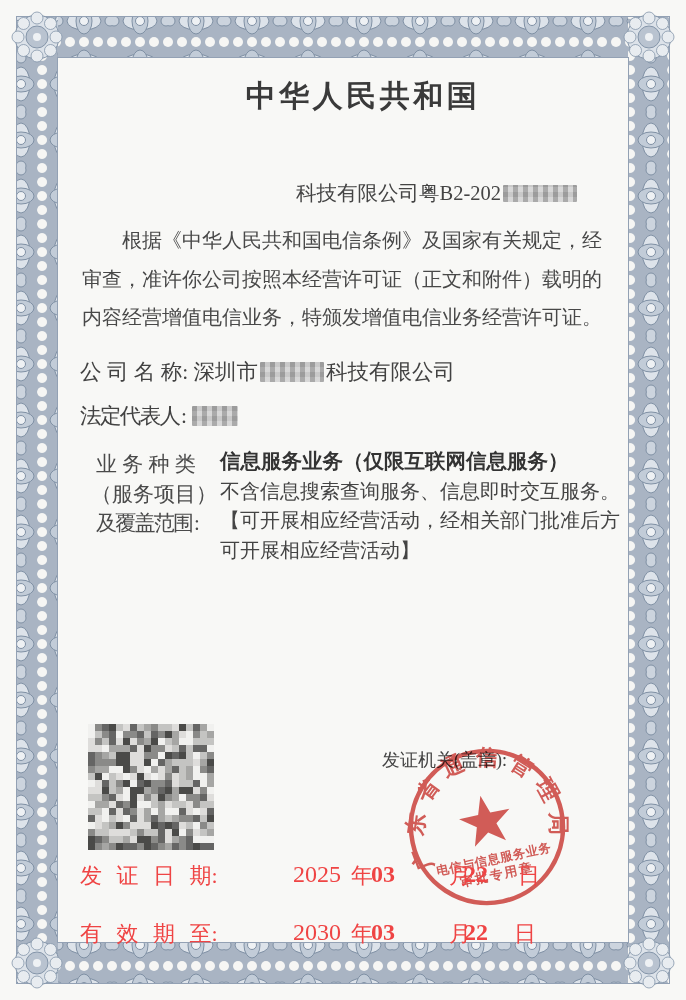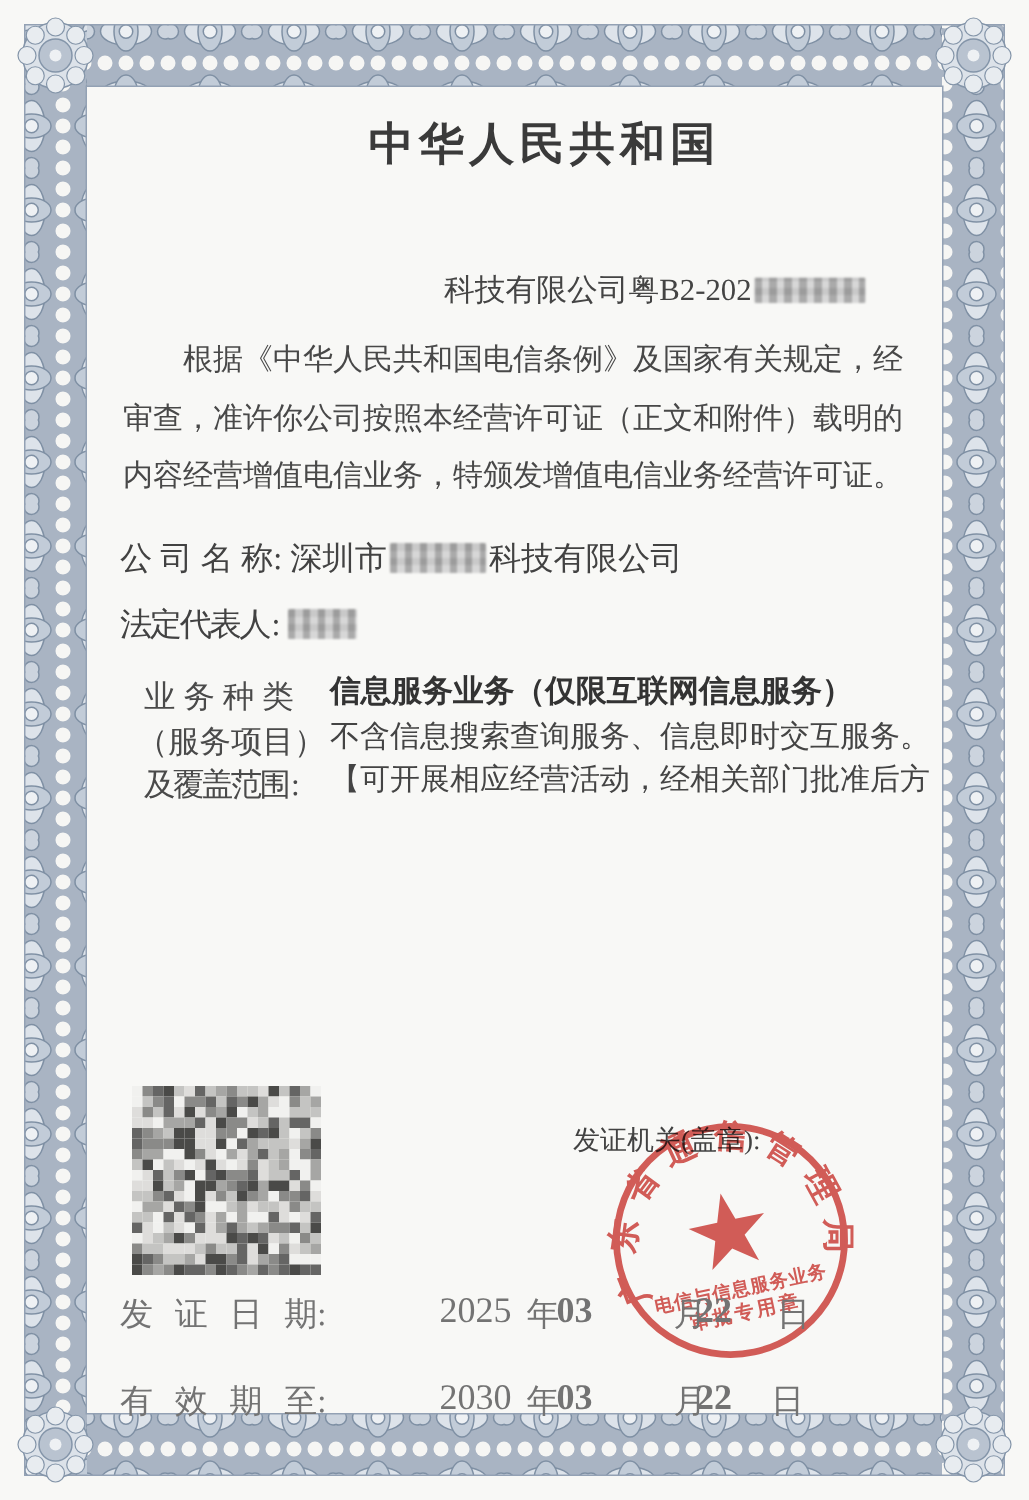--- a/index.html
+++ b/index.html
@@ -32,21 +32,21 @@
   .biz-values .v{white-space:nowrap;}
   .biz-values .v.bold{font-weight:700;color:#333;font-size:20.5px;}
   
   .issuer{top:748px;left:382px;font-size:18px;color:#424242;}
   .qr-wrap{top:724px;left:88px;filter:blur(0.4px);}
   .stamp{top:742px;left:402px;opacity:.84;mix-blend-mode:multiply;}
   .arc-text{font-size:22px;letter-spacing:10px;fill:#cf3f3a;font-weight:700;}
   .seal-line1{font-size:12.5px;fill:#cf3f3a;font-weight:700;letter-spacing:.5px;}
   .seal-line2{font-size:13px;fill:#cf3f3a;font-weight:700;letter-spacing:2px;}
   
-  .date-row{left:0;right:0;height:32px;font-size:22px;color:#737373;}
+  .date-row{left:0;right:0;height:32px;font-size:22px;color:#ef4444;}
   .date-row span{position:absolute;white-space:nowrap;}
   .d-label{left:80px;word-spacing:9px;}
   .d-year{left:293px;font-size:24px;}
   .d-num{font-size:24px;font-weight:bold;}
   
   .redacted{display:inline-block;vertical-align:-3px;height:20px;border-radius:1px;
     background:
       repeating-linear-gradient(90deg, rgba(110,110,110,.45) 0 5px, rgba(210,210,210,.45) 5px 10px),
       repeating-linear-gradient(0deg, #dcdcdc 0 5px, #c2c2c2 5px 10px);
     filter:blur(.7px);}
@@ -158,20 +158,21 @@
   <div class="abs biz">
     <div class="biz-labels">
       <div>业 务 种 类</div>
       <div class="biz-label-paren">（服务项目）</div>
       <div class="label-5">及 覆 盖 范 围:</div>
     </div>
     <div class="biz-values">
       <div class="v bold">信息服务业务（仅限互联网信息服务）</div>
       <div class="v">不含信息搜索查询服务、信息即时交互服务。</div>
       <div class="v">【可开展相应经营活动，经相关部门批准后方</div>
+      <div class="v">可开展相应经营活动】</div>
     </div>
   </div>
 
   <div class="abs issuer">发证机关(盖章):</div>
 
   <div class="abs qr-wrap">
     <svg id="qr" width="126" height="126">
         <rect x="0" y="0" width="7" height="7" fill="#f1f1ef"></rect>
         <rect x="7" y="0" width="7" height="7" fill="#8a8a88"></rect>
         <rect x="14" y="0" width="7" height="7" fill="#656564"></rect>

